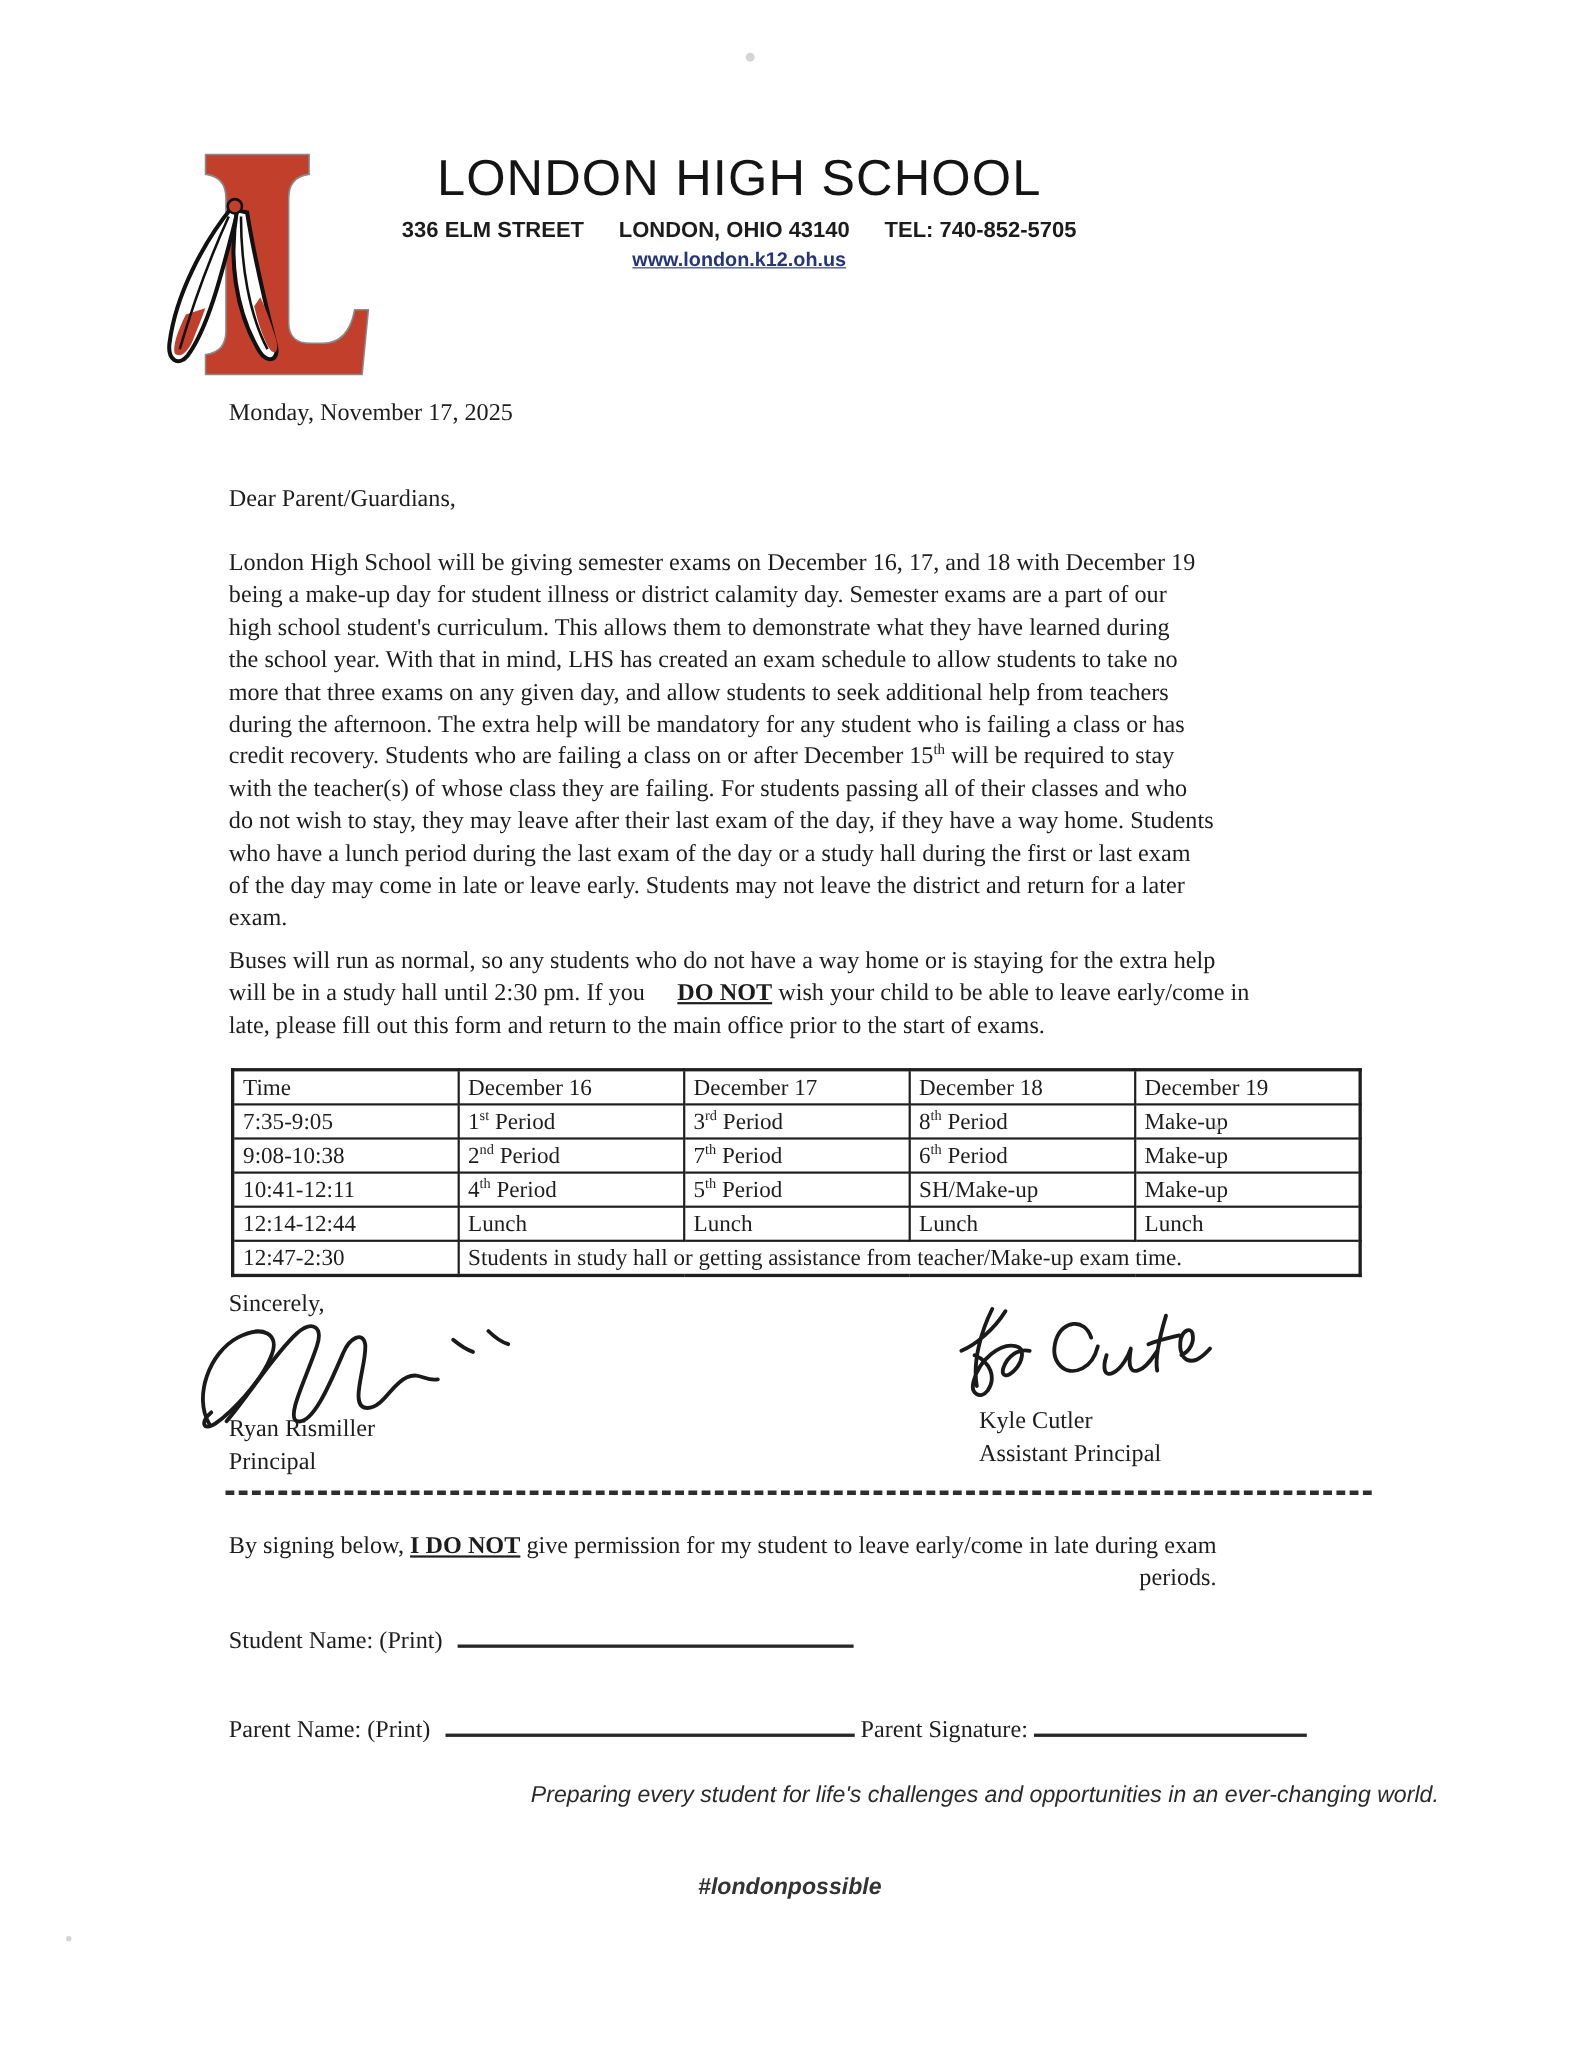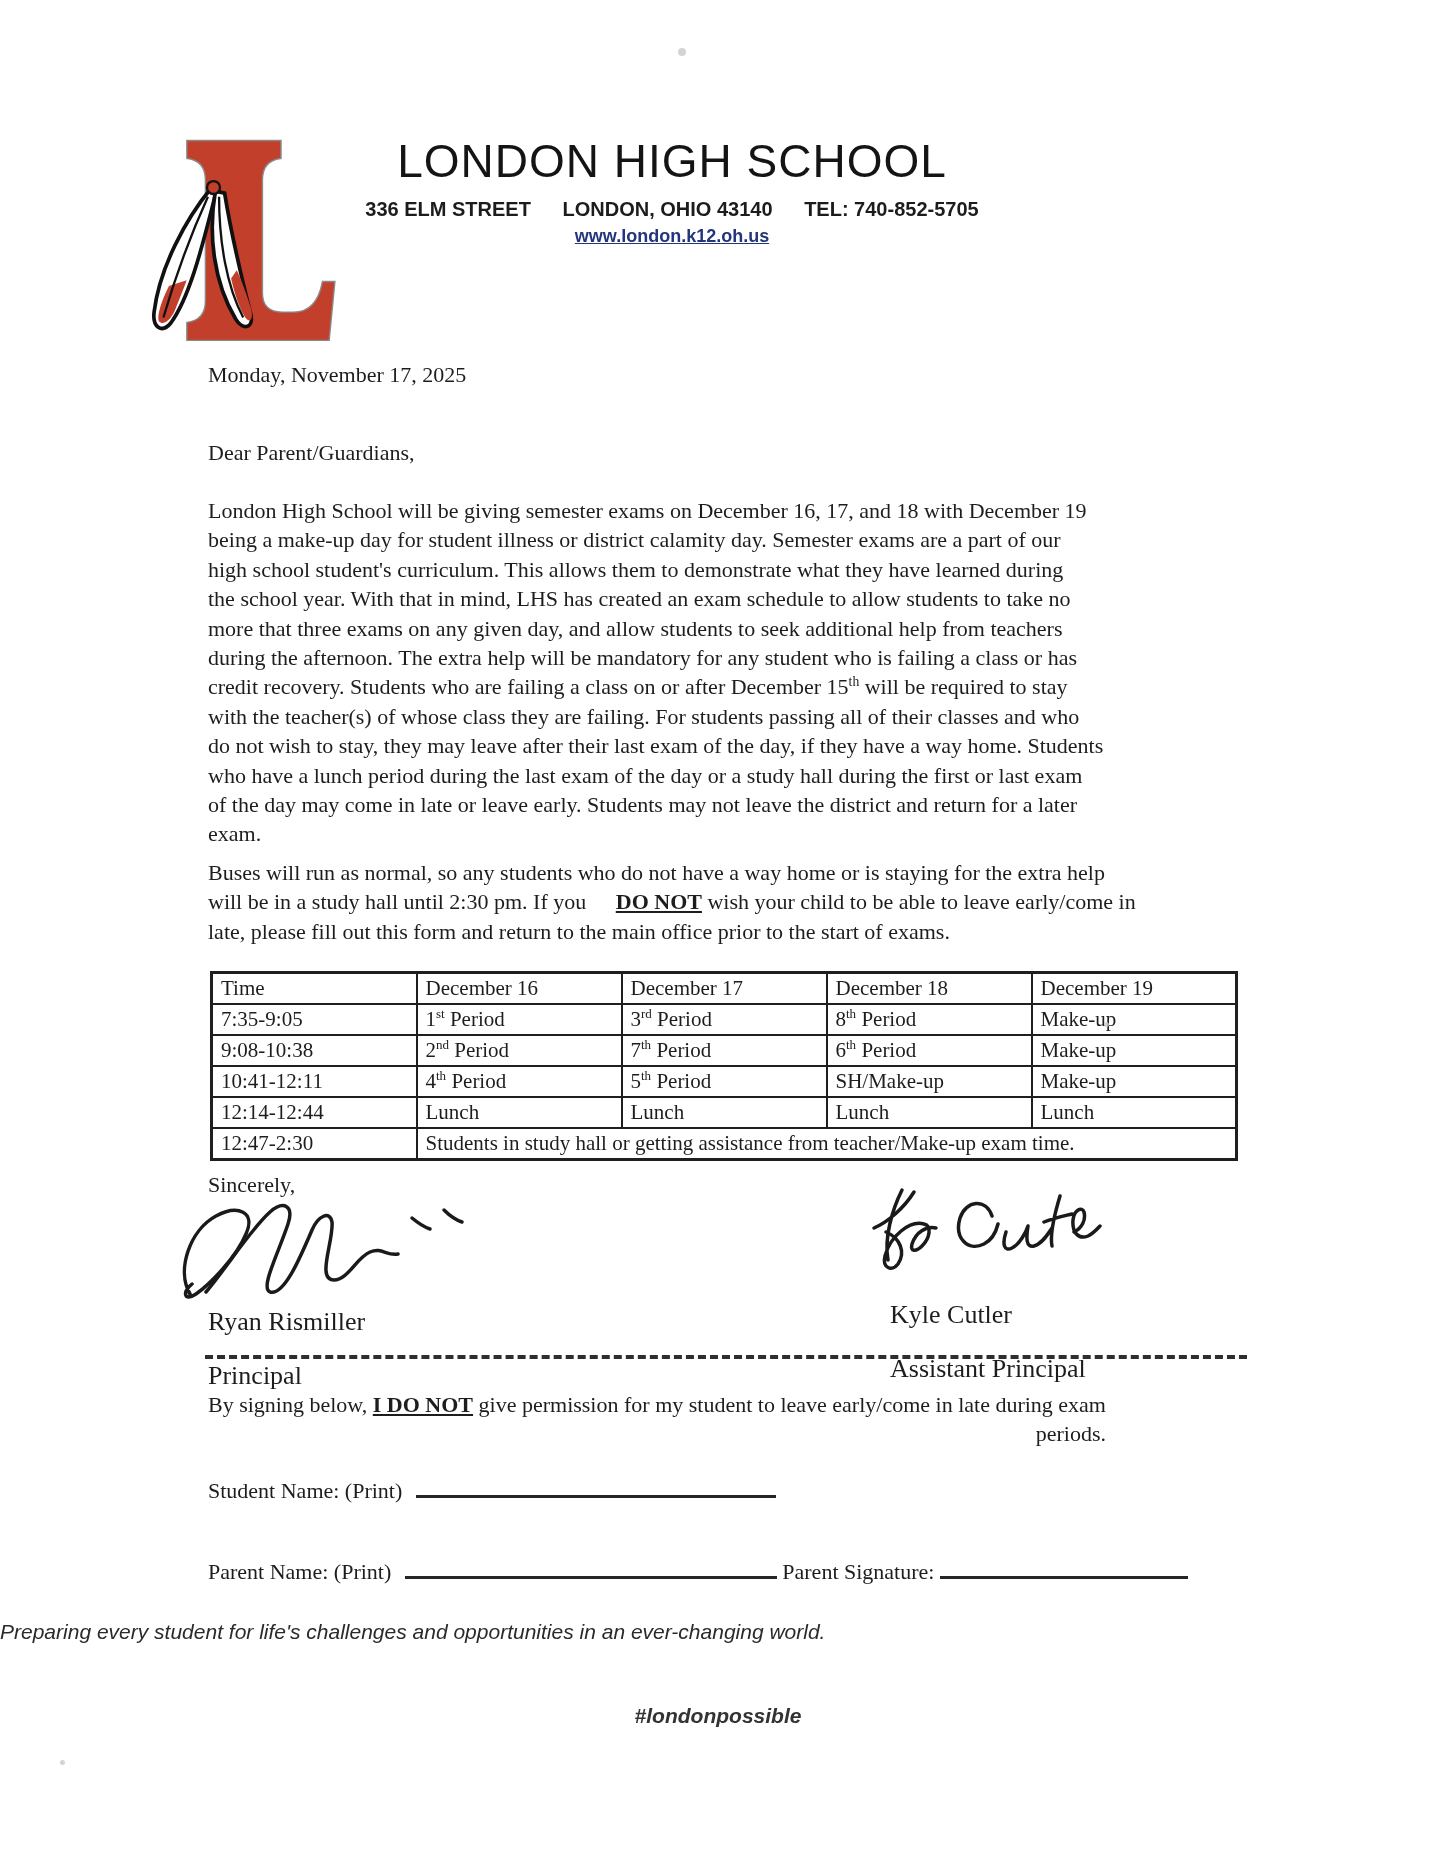--- a/index.html
+++ b/index.html
@@ -19,25 +19,25 @@
   .txt{font-size:22px;}
   .lines .tline{white-space:nowrap;line-height:29.4px;font-size:22px;}
   sup{font-size:0.62em;vertical-align:super;line-height:0;}
   
   table.sched{border-collapse:collapse;width:1028px;table-layout:fixed;border:3px solid #1f1f1f;}
   table.sched th,table.sched td{
     border:2px solid #1f1f1f;font-weight:400;text-align:left;
     padding:1px 8px;height:27px;font-size:21px;white-space:nowrap;overflow:hidden;margin-top:16px;
   }
   
-  .sig-name{font-size:26px;line-height:30px;white-space:nowrap;margin-top:24px;}
+  .sig-name{font-size:22px;line-height:30px;white-space:nowrap;}
   .cutline{border-top:4px dashed #2e2e2e;}
   .blank{display:inline-block;border-bottom:3px solid #262626;height:18px;}
   .formrow{white-space:nowrap;font-size:22px;}
-  .tagline{left:0;width:1308px;text-align:left;font-family:"Liberation Sans",sans-serif;
+  .tagline{left:0;width:1308px;text-align:right;font-family:"Liberation Sans",sans-serif;
     font-style:italic;font-size:21px;color:#2a2a2a;}
   .hashtag{left:0;width:1436px;text-align:center;font-family:"Liberation Sans",sans-serif;
     font-style:italic;font-weight:700;font-size:21px;color:#333;}
   .artifact{border-radius:50%;background:#c9c9c9;opacity:.8;}
   svg .ink{stroke:#1a1a1a;stroke-width:3.5;fill:none;stroke-linecap:round;stroke-linejoin:round;}
 </style>
 </head>
 <body>
 
 <div class="page">

